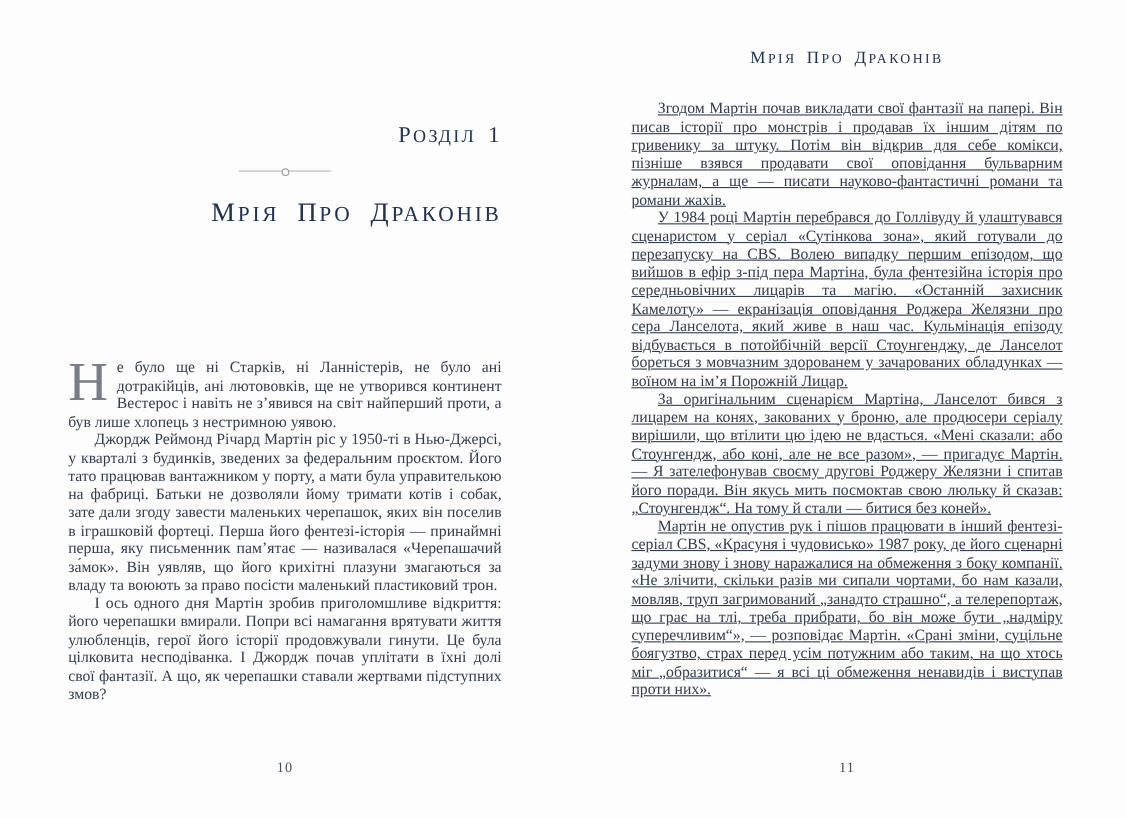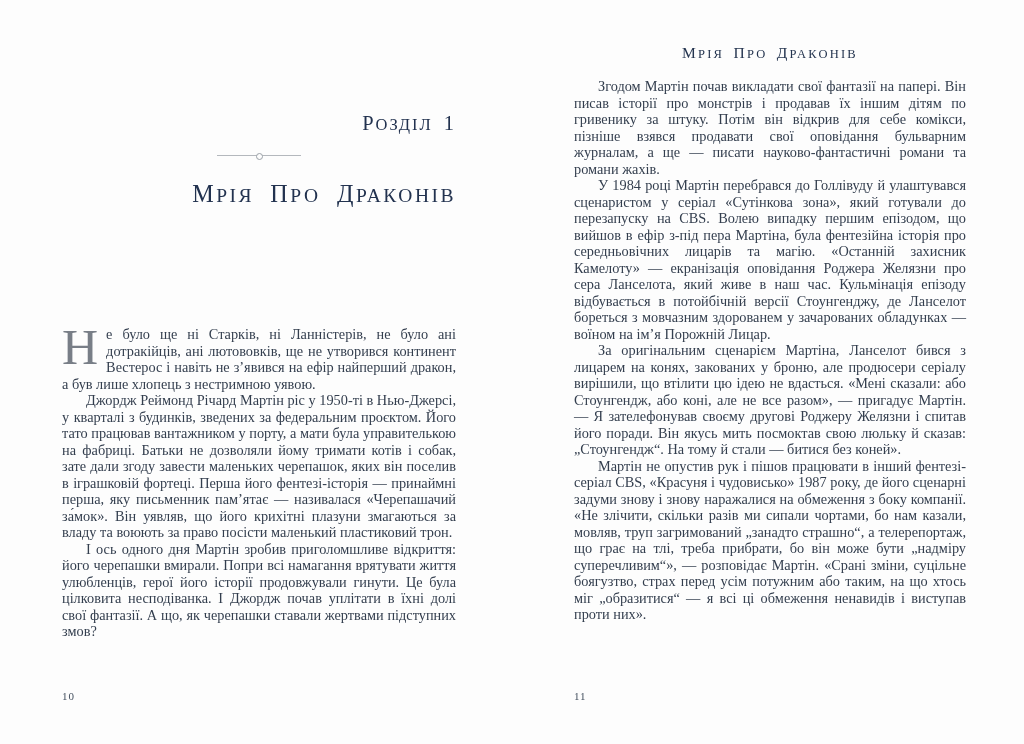--- a/index.html
+++ b/index.html
@@ -95,21 +95,21 @@
   .body-text {
     position: absolute;
     left: 0;
     width: 100%;
     font-size: 14.3px;
     line-height: 16.5px;
     text-align: justify;
     color: #333e4e;
   }
   .page-left  .body-text { top: 326px; }
-  .page-right .body-text { top: 78px; }
+  .page-right .body-text { top: 91px; text-decoration: underline; }
   .body-text p {
     margin: 0;
     text-indent: 24px;
   }
   .body-text p.opening {
     text-indent: 0;
   }
   .dropcap {
     float: left;
     font-size: 50px;
@@ -118,21 +118,22 @@
     padding: 1px 8px 0 0;
     color: #787e87;
   }
 
   
   .folio {
     position: absolute;
     top: 690px;
     left: 0;
     width: 100%;
-    font-size: 11px;
+    text-align: center;
+    font-size: 13px;
     letter-spacing: 1px;
     color: #44505f;
   }
 </style>
 </head>
 <body>
 
 <div class="spread">
 
   <div class="page page-left">
@@ -140,21 +141,21 @@
     <div class="chapter-block">
       <div class="chapter-label smallcaps"><span class="lead">Р</span>ОЗДІЛ <span class="lead">1</span></div>
       <div class="divider">
         <div class="rule"></div>
         <div class="dot"></div>
       </div>
       <div class="chapter-title smallcaps"><span class="lead">М</span>РІЯ <span class="lead">П</span>РО <span class="lead">Д</span>РАКОНІВ</div>
     </div>
 
     <div class="body-text">
-      <p class="opening"><span class="dropcap">Н</span><span>е було ще ні Старків, ні Ланністерів, не було ані дотракійців, ані лютововків, ще не утворився континент Вестерос і навіть не з’явився на ефір найперший дракон, а був лише хлопець з нестримною уявою.</span></p>
+      <p class="opening"><span class="dropcap">Н</span><span>е було ще ні Старків, ні Ланністерів, не було ані дотракійців, ані лютововків, ще не утворився континент Вестерос і навіть не з’явився на світ найперший проти, а був лише хлопець з нестримною уявою.</span></p>
       <p>Джордж Реймонд Річард Мартін ріс у 1950-ті в Нью-Джерсі, у кварталі з будинків, зведених за федеральним проєктом. Його тато працював вантажником у порту, а мати була управителькою на фабриці. Батьки не дозволяли йому тримати котів і собак, зате дали згоду завести маленьких черепашок, яких він поселив в іграшковій фортеці. Перша його фентезі-історія — принаймні перша, яку письменник пам’ятає — називалася «Черепашачий за́мок». Він уявляв, що його крихітні плазуни змагаються за владу та воюють за право посісти маленький пластиковий трон.</p>
       <p>І ось одного дня Мартін зробив приголомшливе відкриття: його черепашки вмирали. Попри всі намагання врятувати життя улюбленців, герої його історії продовжували гинути. Це була цілковита несподіванка. І Джордж почав уплітати в їхні долі свої фантазії. А що, як черепашки ставали жертвами підступних змов?</p>
     </div>
 
     <div class="folio">10</div>
   </div>
 
   <div class="page page-right">
 
     <div class="running-header smallcaps"><span class="lead">М</span>РІЯ <span class="lead">П</span>РО <span class="lead">Д</span>РАКОНІВ</div>

